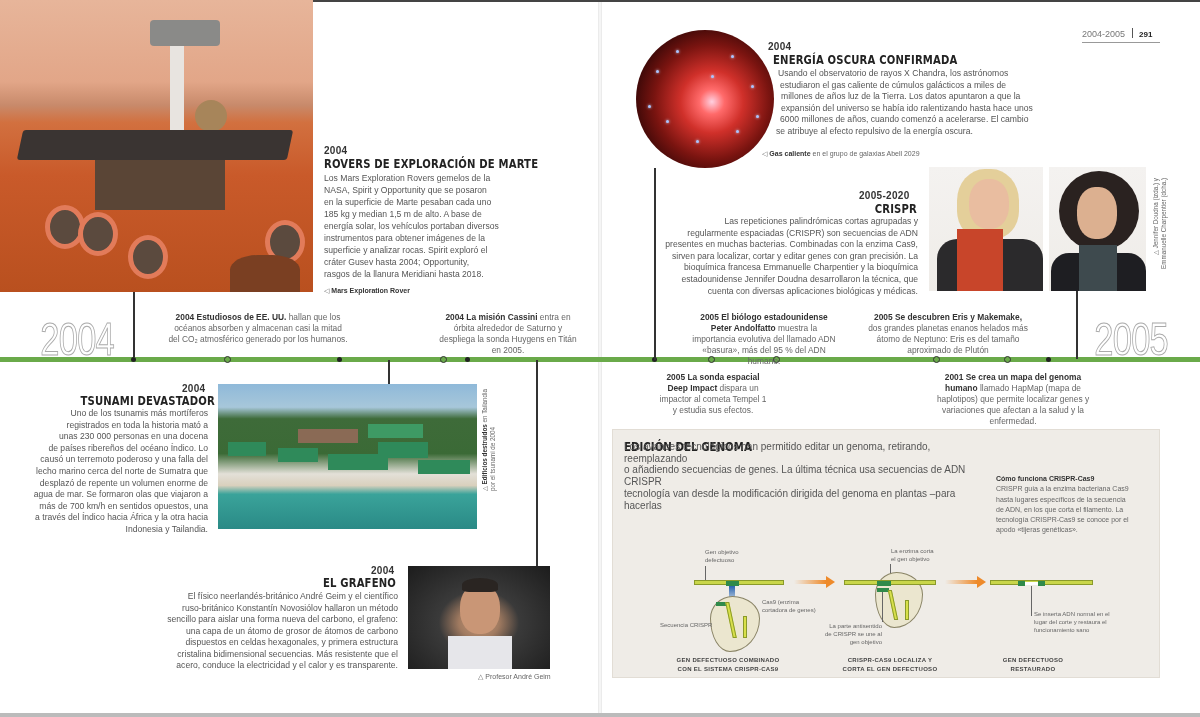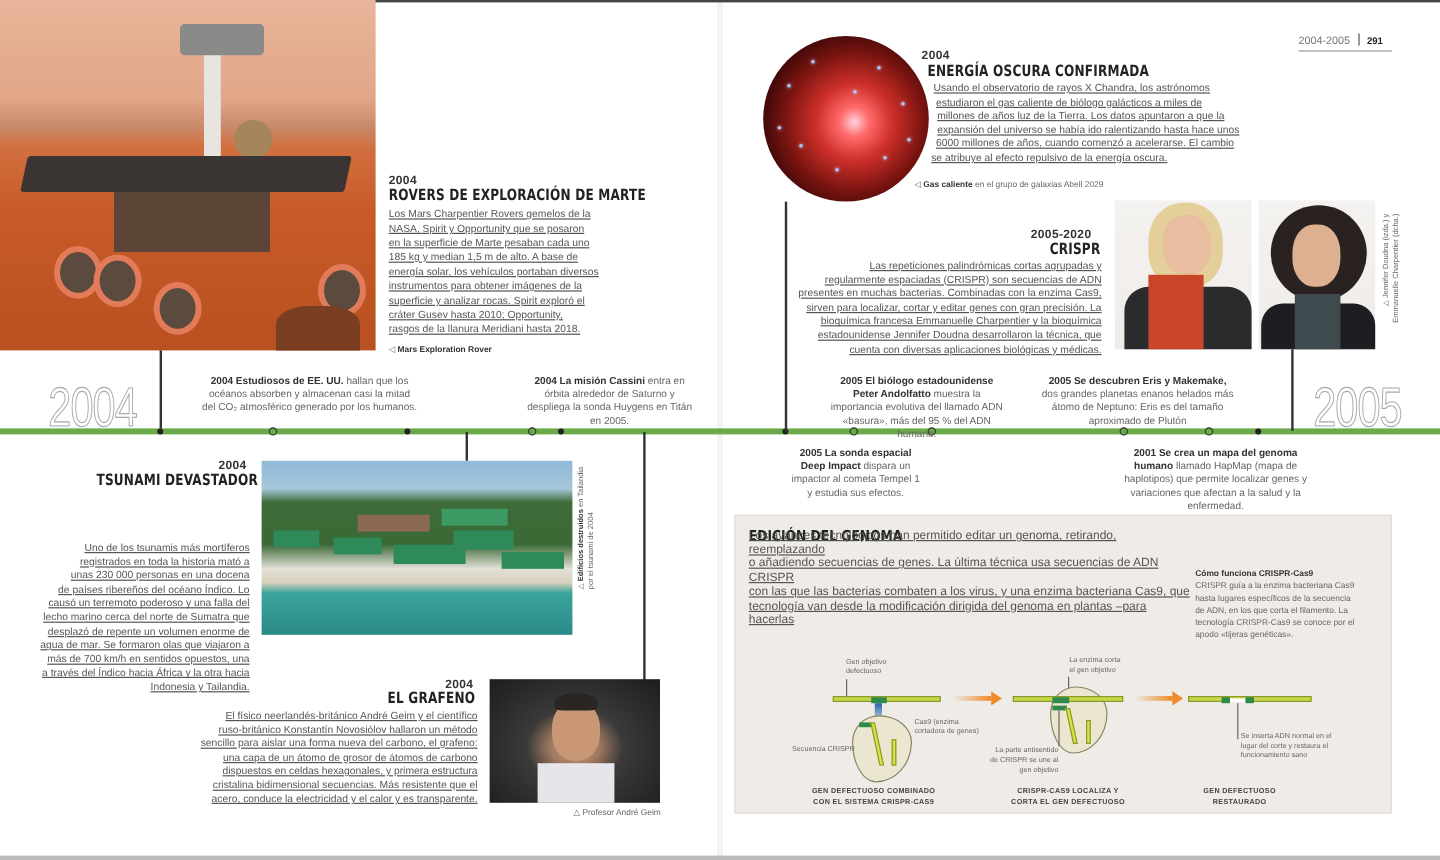--- a/index.html
+++ b/index.html
@@ -8,21 +8,21 @@
   .abs { position: absolute; }
   .page-left { left: 0; top: 0; width: 600px; height: 717px; background: #fff; }
   .page-right { left: 600px; top: 0; width: 600px; height: 717px; background: #fff; }
   .gutter { left: 598px; top: 0; width: 4px; height: 717px; background: linear-gradient(90deg,#e6e6e6,#fafafa,#e6e6e6); }
   .top-border { left: 0; top: 0; width: 1200px; height: 2px; background: #444; }
   .bottom-border { left: 0; top: 713px; width: 1200px; height: 4px; background: #bbb; }
 
   .year-small { font-family: "Liberation Sans", sans-serif; font-weight: bold; font-size: 10px; color: #333; letter-spacing: 0.3px; }
   .headline { font-family: "DejaVu Sans Condensed", "DejaVu Sans", sans-serif; font-weight: bold; font-size: 13px; color: #222; letter-spacing: 0.2px; transform: scaleX(0.86); transform-origin: left; white-space: nowrap; }
   .headline.right { transform-origin: right; text-align: right; }
-  .body { font-size: 8.6px; line-height: 12px; color: #555; text-decoration: underline; }
+  .body { font-size: 8.6px; line-height: 12px; color: #555; }
   .body.r { text-align: right; }
   .caption { font-size: 7px; color: #666; }
   .caption b { color: #333; }
   .tl-text { font-size: 8.4px; line-height: 11px; color: #666; text-align: center; }
   .tl-text b { color: #333; }
   .big-year { font-family: "Liberation Sans", sans-serif; font-size: 46px; font-weight: 300; color: transparent; -webkit-text-stroke: 1px #aaa; letter-spacing: -1px; transform: scaleX(0.75); }
 
   .timeline { left: 0; top: 357px; width: 1200px; height: 5px; background: #6aaa4a; }
   .vline { width: 1.5px; background: #333; }
   .dot { width: 5px; height: 5px; border-radius: 50%; background: #222; }
@@ -90,28 +90,28 @@
   <div class="abs wheel" style="left:78px;top:212px;"></div>
   <div class="abs wheel" style="left:128px;top:235px;"></div>
   <div class="abs wheel" style="left:265px;top:220px;"></div>
   <div class="abs" style="left:230px;top:255px;width:70px;height:37px;border-radius:40% 40% 0 0;background:#7a3f22;"></div>
 </div>
 <div class="abs vline" style="left:133px;top:292px;height:68px;"></div>
 
 <div class="abs year-small" style="left:324px;top:145px;">2004</div>
 <div class="abs headline" style="left:324px;top:156px;">ROVERS DE EXPLORACIÓN DE MARTE</div>
 <div class="abs body" style="left:324px;top:172px;width:200px;">
-  <div>Los Mars Charpentier Rovers gemelos de la</div>
+  <div>Los Mars Exploration Rovers gemelos de la</div>
   <div>NASA, Spirit y Opportunity que se posaron</div>
   <div>en la superficie de Marte pesaban cada uno</div>
   <div>185 kg y median 1,5 m de alto. A base de</div>
   <div>energía solar, los vehículos portaban diversos</div>
   <div>instrumentos para obtener imágenes de la</div>
   <div>superficie y analizar rocas. Spirit exploró el</div>
-  <div>cráter Gusev hasta 2010; Opportunity,</div>
+  <div>cráter Gusev hasta 2004; Opportunity,</div>
   <div>rasgos de la llanura Meridiani hasta 2018.</div>
 </div>
 <div class="abs caption" style="left:324px;top:287px;">
   <span>◁ </span><b>Mars Exploration Rover</b>
 </div>
 
 <div class="abs big-year" style="left:28px;top:312px;">2004</div>
 <div class="abs big-year" style="left:1082px;top:312px;">2005</div>
 <div class="abs timeline"></div>
 
@@ -147,21 +147,21 @@
 
 <div class="abs tl-text" style="left:658px;top:372px;width:110px;">
   <b>2005 La sonda espacial Deep Impact</b><span> dispara un impactor al cometa Tempel 1 y estudia sus efectos.</span>
 </div>
 <div class="abs tl-text" style="left:928px;top:372px;width:170px;">
   <b>2001 Se crea un mapa del genoma humano</b><span> llamado HapMap (mapa de haplotipos) que permite localizar genes y variaciones que afectan a la salud y la enfermedad.</span>
 </div>
 
 <div class="abs year-small" style="left:182px;top:383px;">2004</div>
 <div class="abs headline right" style="left:60px;top:393px;width:146px;">TSUNAMI DEVASTADOR</div>
-<div class="abs body r" style="left:16px;top:408px;width:192px;line-height:11.6px;margin-top:43px;">
+<div class="abs body r" style="left:16px;top:408px;width:192px;line-height:11.6px;">
   <div>Uno de los tsunamis más mortíferos</div>
   <div>registrados en toda la historia mató a</div>
   <div>unas 230 000 personas en una docena</div>
   <div>de países ribereños del océano Índico. Lo</div>
   <div>causó un terremoto poderoso y una falla del</div>
   <div>lecho marino cerca del norte de Sumatra que</div>
   <div>desplazó de repente un volumen enorme de</div>
   <div>agua de mar. Se formaron olas que viajaron a</div>
   <div>más de 700 km/h en sentidos opuestos, una</div>
   <div>a través del Índico hacia África y la otra hacia</div>
@@ -211,21 +211,21 @@
   <div class="abs star" style="left:60px;top:110px;"></div>
   <div class="abs star" style="left:100px;top:100px;"></div>
   <div class="abs star" style="left:75px;top:45px;"></div>
   <div class="abs star" style="left:12px;top:75px;"></div>
   <div class="abs star" style="left:120px;top:85px;"></div>
 </div>
 <div class="abs year-small" style="left:768px;top:41px;">2004</div>
 <div class="abs headline" style="left:773px;top:52px;">ENERGÍA OSCURA CONFIRMADA</div>
 <div class="abs body" style="left:770px;top:68px;width:270px;line-height:11.6px;">
   <div style="padding-left:8px;">Usando el observatorio de rayos X Chandra, los astrónomos</div>
-  <div style="padding-left:10px;">estudiaron el gas caliente de biólogo galácticos a miles de</div>
+  <div style="padding-left:10px;">estudiaron el gas caliente de cúmulos galácticos a miles de</div>
   <div style="padding-left:11px;">millones de años luz de la Tierra. Los datos apuntaron a que la</div>
   <div style="padding-left:11px;">expansión del universo se había ido ralentizando hasta hace unos</div>
   <div style="padding-left:10px;">6000 millones de años, cuando comenzó a acelerarse. El cambio</div>
   <div style="padding-left:6px;">se atribuye al efecto repulsivo de la energía oscura.</div>
 </div>
 <div class="abs caption" style="left:762px;top:150px;">
   <span>◁ </span><b>Gas caliente</b><span> en el grupo de galaxias Abell 2029</span>
 </div>
 
 <div class="abs year-small" style="left:859px;top:190px;">2005-2020</div>
@@ -256,21 +256,20 @@
     <div><span>△ </span><span>Jennifer Doudna (izda.) y</span></div>
     <div>Emmanuelle Charpentier (dcha.)</div>
   </div>
 </div>
 
 <div class="abs genome-box">
   <div class="abs genome-title" style="left:11px;top:9px;">EDICIÓN DEL GENOMA</div>
   <div class="abs body" style="left:11px;top:11px;width:370px;font-size:10px;line-height:11.7px;">
     <div>Los avances tecnológicos han permitido editar un genoma, retirando, reemplazando</div>
     <div>o añadiendo secuencias de genes. La última técnica usa secuencias de ADN CRISPR</div>
-    <div>con las que las bacterias combaten a los virus, y una enzima bacteriana Cas9, que</div>
     <div>tecnología van desde la modificación dirigida del genoma en plantas –para hacerlas</div>
   </div>
   <div class="abs" style="left:383px;top:44px;width:160px;font-size:7px;line-height:10.3px;color:#666;">
     <div style="font-weight:bold;color:#333;">Cómo funciona CRISPR-Cas9</div>
     <div>CRISPR guía a la enzima bacteriana Cas9</div>
     <div>hasta lugares específicos de la secuencia</div>
     <div>de ADN, en los que corta el filamento. La</div>
     <div>tecnología CRISPR-Cas9 se conoce por el</div>
     <div>apodo «tijeras genéticas».</div>
   </div>

